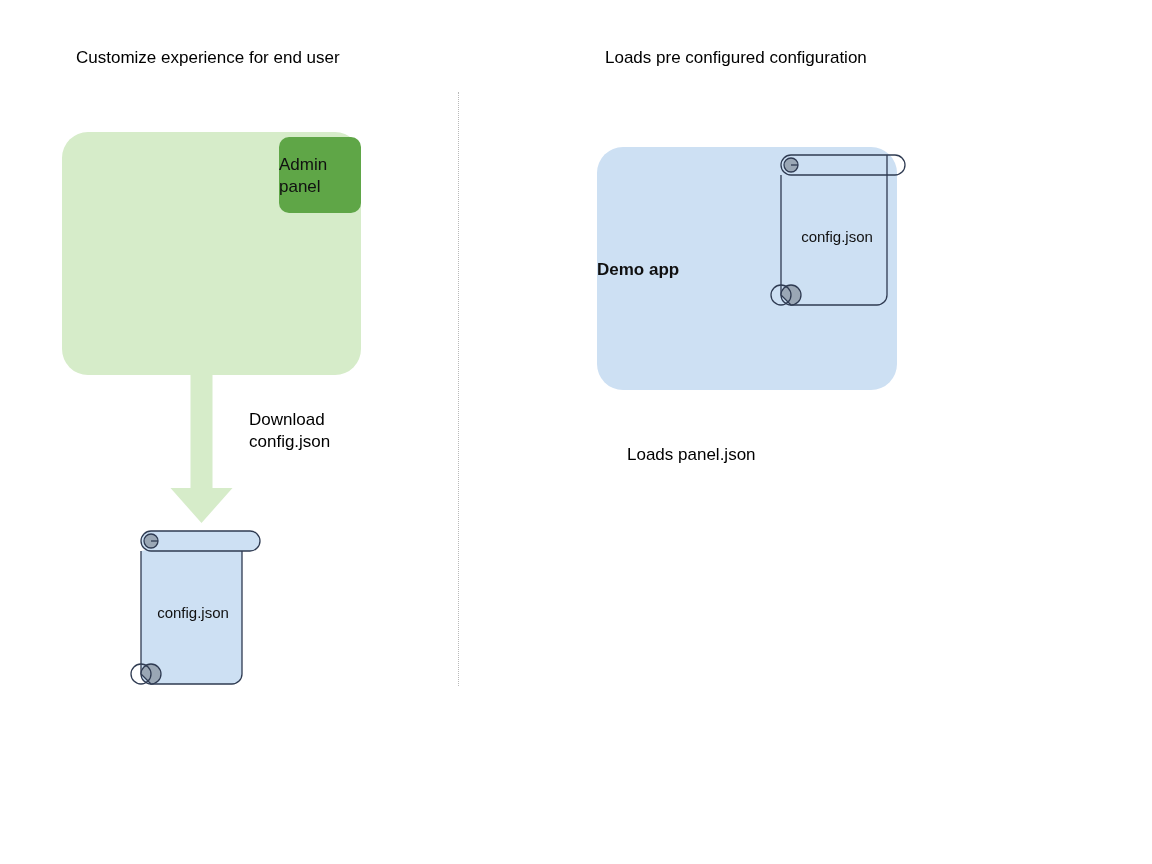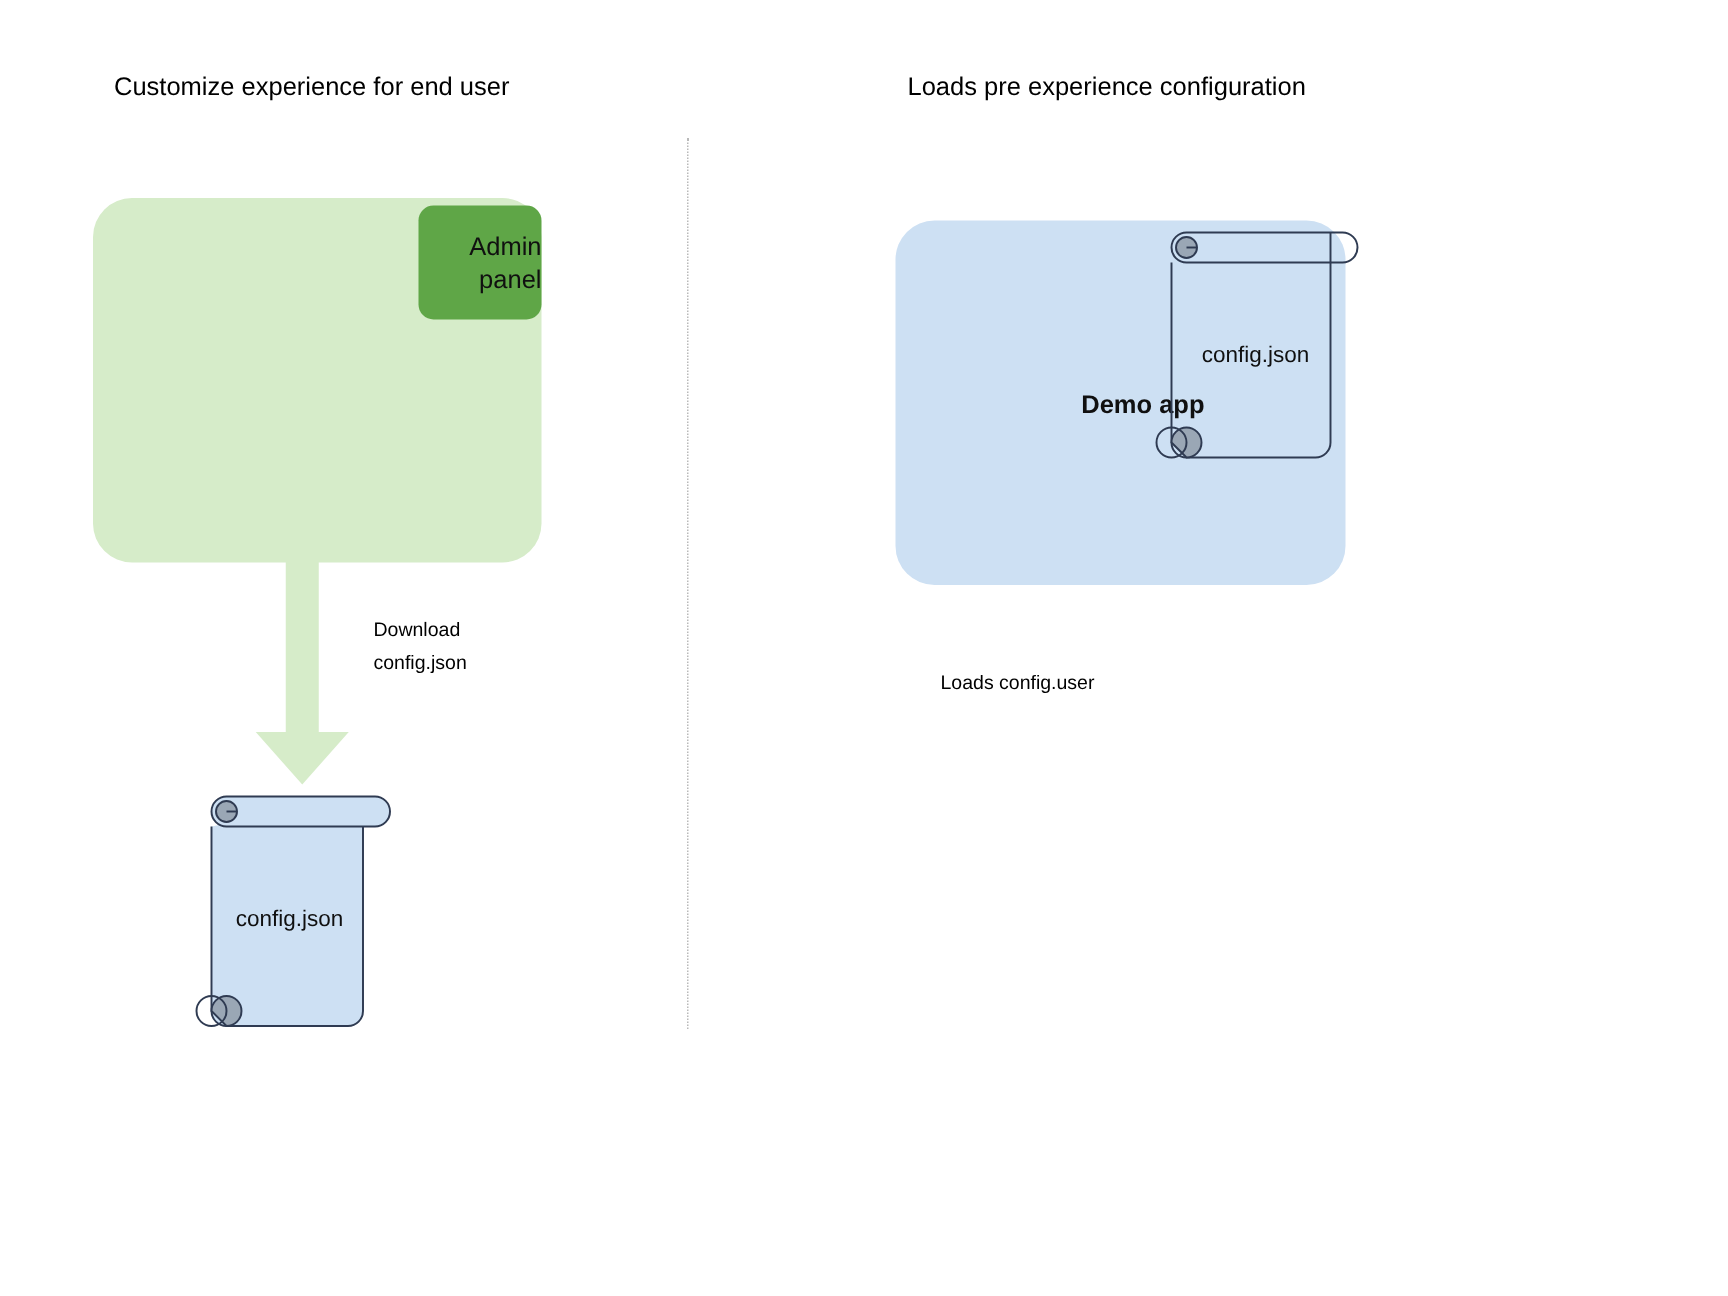--- a/index.html
+++ b/index.html
@@ -24,31 +24,31 @@
   
   .title {
     position: absolute;
     font-size: 17px;
     line-height: 20px;
     color: #000000;
     white-space: nowrap;
   }
   .label {
     position: absolute;
-    font-size: 13px;
+    font-size: 17px;
     line-height: 22px;
     color: #000000;
     white-space: pre-line;
   }
   .shape-label {
     position: absolute;
     font-size: 17px;
     line-height: 22px;
     color: #101010;
-    text-align: right;
+    text-align: left;
     white-space: pre-line;
     pointer-events: none;
   }
 
   
   .divider {
     position: absolute;
     width: 0;
     border-left: 1px dotted #b9b9b9;
   }
@@ -127,32 +127,32 @@
     <path d="M33 17 L40 17" stroke="#2f3b52" stroke-width="1.3" fill="none"></path>
 
     <path d="M23 150 a10 10 0 1 1 10 10 Z" fill="#9aa7b5" stroke="#2f3b52" stroke-width="1.3"></path>
     <circle cx="23" cy="150" r="10" fill="none" stroke="#2f3b52" stroke-width="1.3"></circle>
   </svg>
 
   <div class="doc-text" style="left:118px; top:603px; width:150px;">config.json</div>
 
   <div class="divider" style="left:458px; top:92px; height:594px;"></div>
 
-  <div class="title" style="left:605px; top:48px;">Loads pre experience configuration</div>
+  <div class="title" style="left:605px; top:48px;">Loads pre configured configuration</div>
 
   <div class="app-box blue" style="left:597px; top:147px; width:300px; height:243px;"></div>
 
   <div class="shape-label" style="left:597px; top:259px; width:206px;font-weight:bold;">Demo app</div>
 
   <svg class="doc" style="left:758px; top:148px; width:155px; height:168px;" viewBox="0 0 155 168">
     <path d="M23 27 L23 147 a10 10 0 0 0 10 10 L119 157 a10 10 0 0 0 10 -10 L129 7" fill="none" stroke="#2f3b52" stroke-width="1.3" stroke-linejoin="round"></path>
     <rect x="23" y="7" width="124" height="20" rx="10" ry="10" fill="none" stroke="#2f3b52" stroke-width="1.3"></rect>
     <path d="M33 10 a7 7 0 1 0 0 14 a7 7 0 0 0 0 -14 Z" fill="#9aa7b5" stroke="#2f3b52" stroke-width="1.3"></path>
     <path d="M33 17 L40 17" stroke="#2f3b52" stroke-width="1.3" fill="none"></path>
     <path d="M23 147 a10 10 0 1 1 10 10 Z" fill="#9aa7b5" stroke="#2f3b52" stroke-width="1.3"></path>
     <circle cx="23" cy="147" r="10" fill="none" stroke="#2f3b52" stroke-width="1.3"></circle>
   </svg>
 
   <div class="doc-text" style="left:762px; top:227px; width:150px;">config.json</div>
 
-  <div class="label" style="left:627px; top:444px;">Loads config.user</div>
+  <div class="label" style="left:627px; top:444px;">Loads panel.json</div>
 
 </div>
 
 </body></html>

